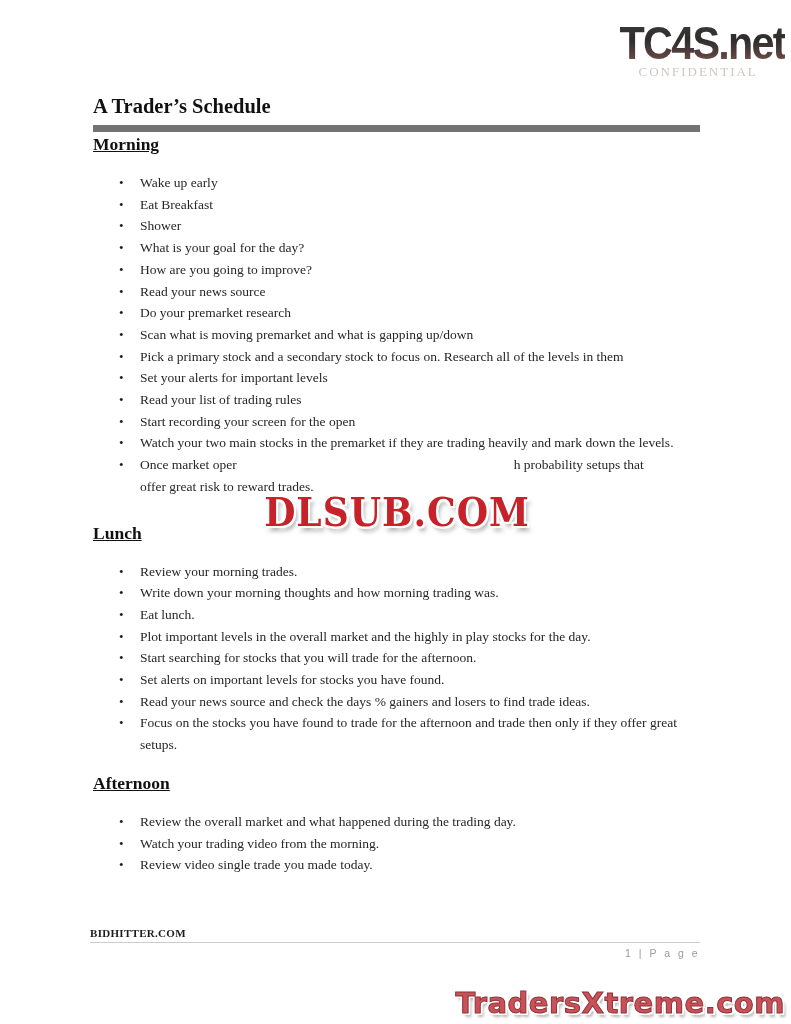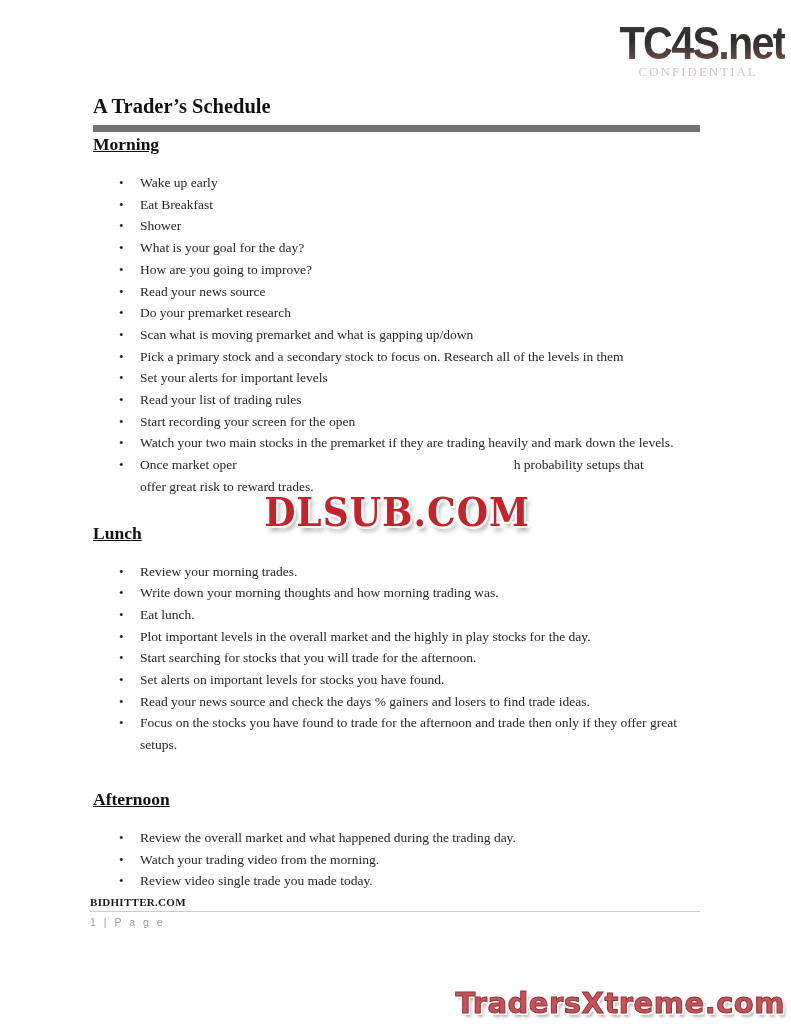--- a/index.html
+++ b/index.html
@@ -36,25 +36,25 @@
     position:relative; font-size:13.5px; line-height:21.7px; color:#262626;
   }
   ul.bullets li::before {
     content:"\2022"; position:absolute; left:-21px; top:0;
     font-size:13px; color:#1a1a1a;
   }
   .obscured-line { display:flex; align-items:flex-start; }
   .wm-gap { display:inline-block; width:277px; flex:0 0 auto; }
 
   
-  .footer { position:absolute; left:90px; top:896px; width:610px; }
+  .footer { position:absolute; left:90px; top:927px; width:610px; }
   .footer-left { font-size:11px; font-weight:bold; color:#1c1c1c; letter-spacing:.3px; }
   .footer-rule { border-top:1px solid #cccccc; margin-top:3px; }
   .page-number {
-    margin-top:4px; 
+    margin-top:4px; text-align:right;
     font-family:"Liberation Sans", sans-serif;
     font-size:10.5px; color:#9b9b9b; letter-spacing:2.5px;
   }
 
   
   .stamp-center {
     position:absolute; left:251px; top:489px; width:292px; height:46px;
     display:flex; align-items:center; justify-content:center;
     font-family:"DejaVu Serif", serif; font-weight:bold;
     font-size:36px; letter-spacing:1px; color:#c5222a;
@@ -121,21 +121,21 @@
       <li>Review your morning trades.</li>
       <li>Write down your morning thoughts and how morning trading was.</li>
       <li>Eat lunch.</li>
       <li>Plot important levels in the overall market and the highly in play stocks for the day.</li>
       <li>Start searching for stocks that you will trade for the afternoon.</li>
       <li>Set alerts on important levels for stocks you have found.</li>
       <li>Read your news source and check the days % gainers and losers to find trade ideas.</li>
       <li>Focus on the stocks you have found to trade for the afternoon and trade then only if they offer great setups.</li>
     </ul>
 
-    <h2 class="section-heading" style="margin-top:32px">Afternoon</h2>
+    <h2 class="section-heading" style="margin-top:16px">Afternoon</h2>
     <ul class="bullets">
       <li>Review the overall market and what happened during the trading day.</li>
       <li>Watch your trading video from the morning.</li>
       <li>Review video single trade you made today.</li>
     </ul>
 
   </div>
 
   <div class="footer">
     <div class="footer-left">BIDHITTER.COM</div>

